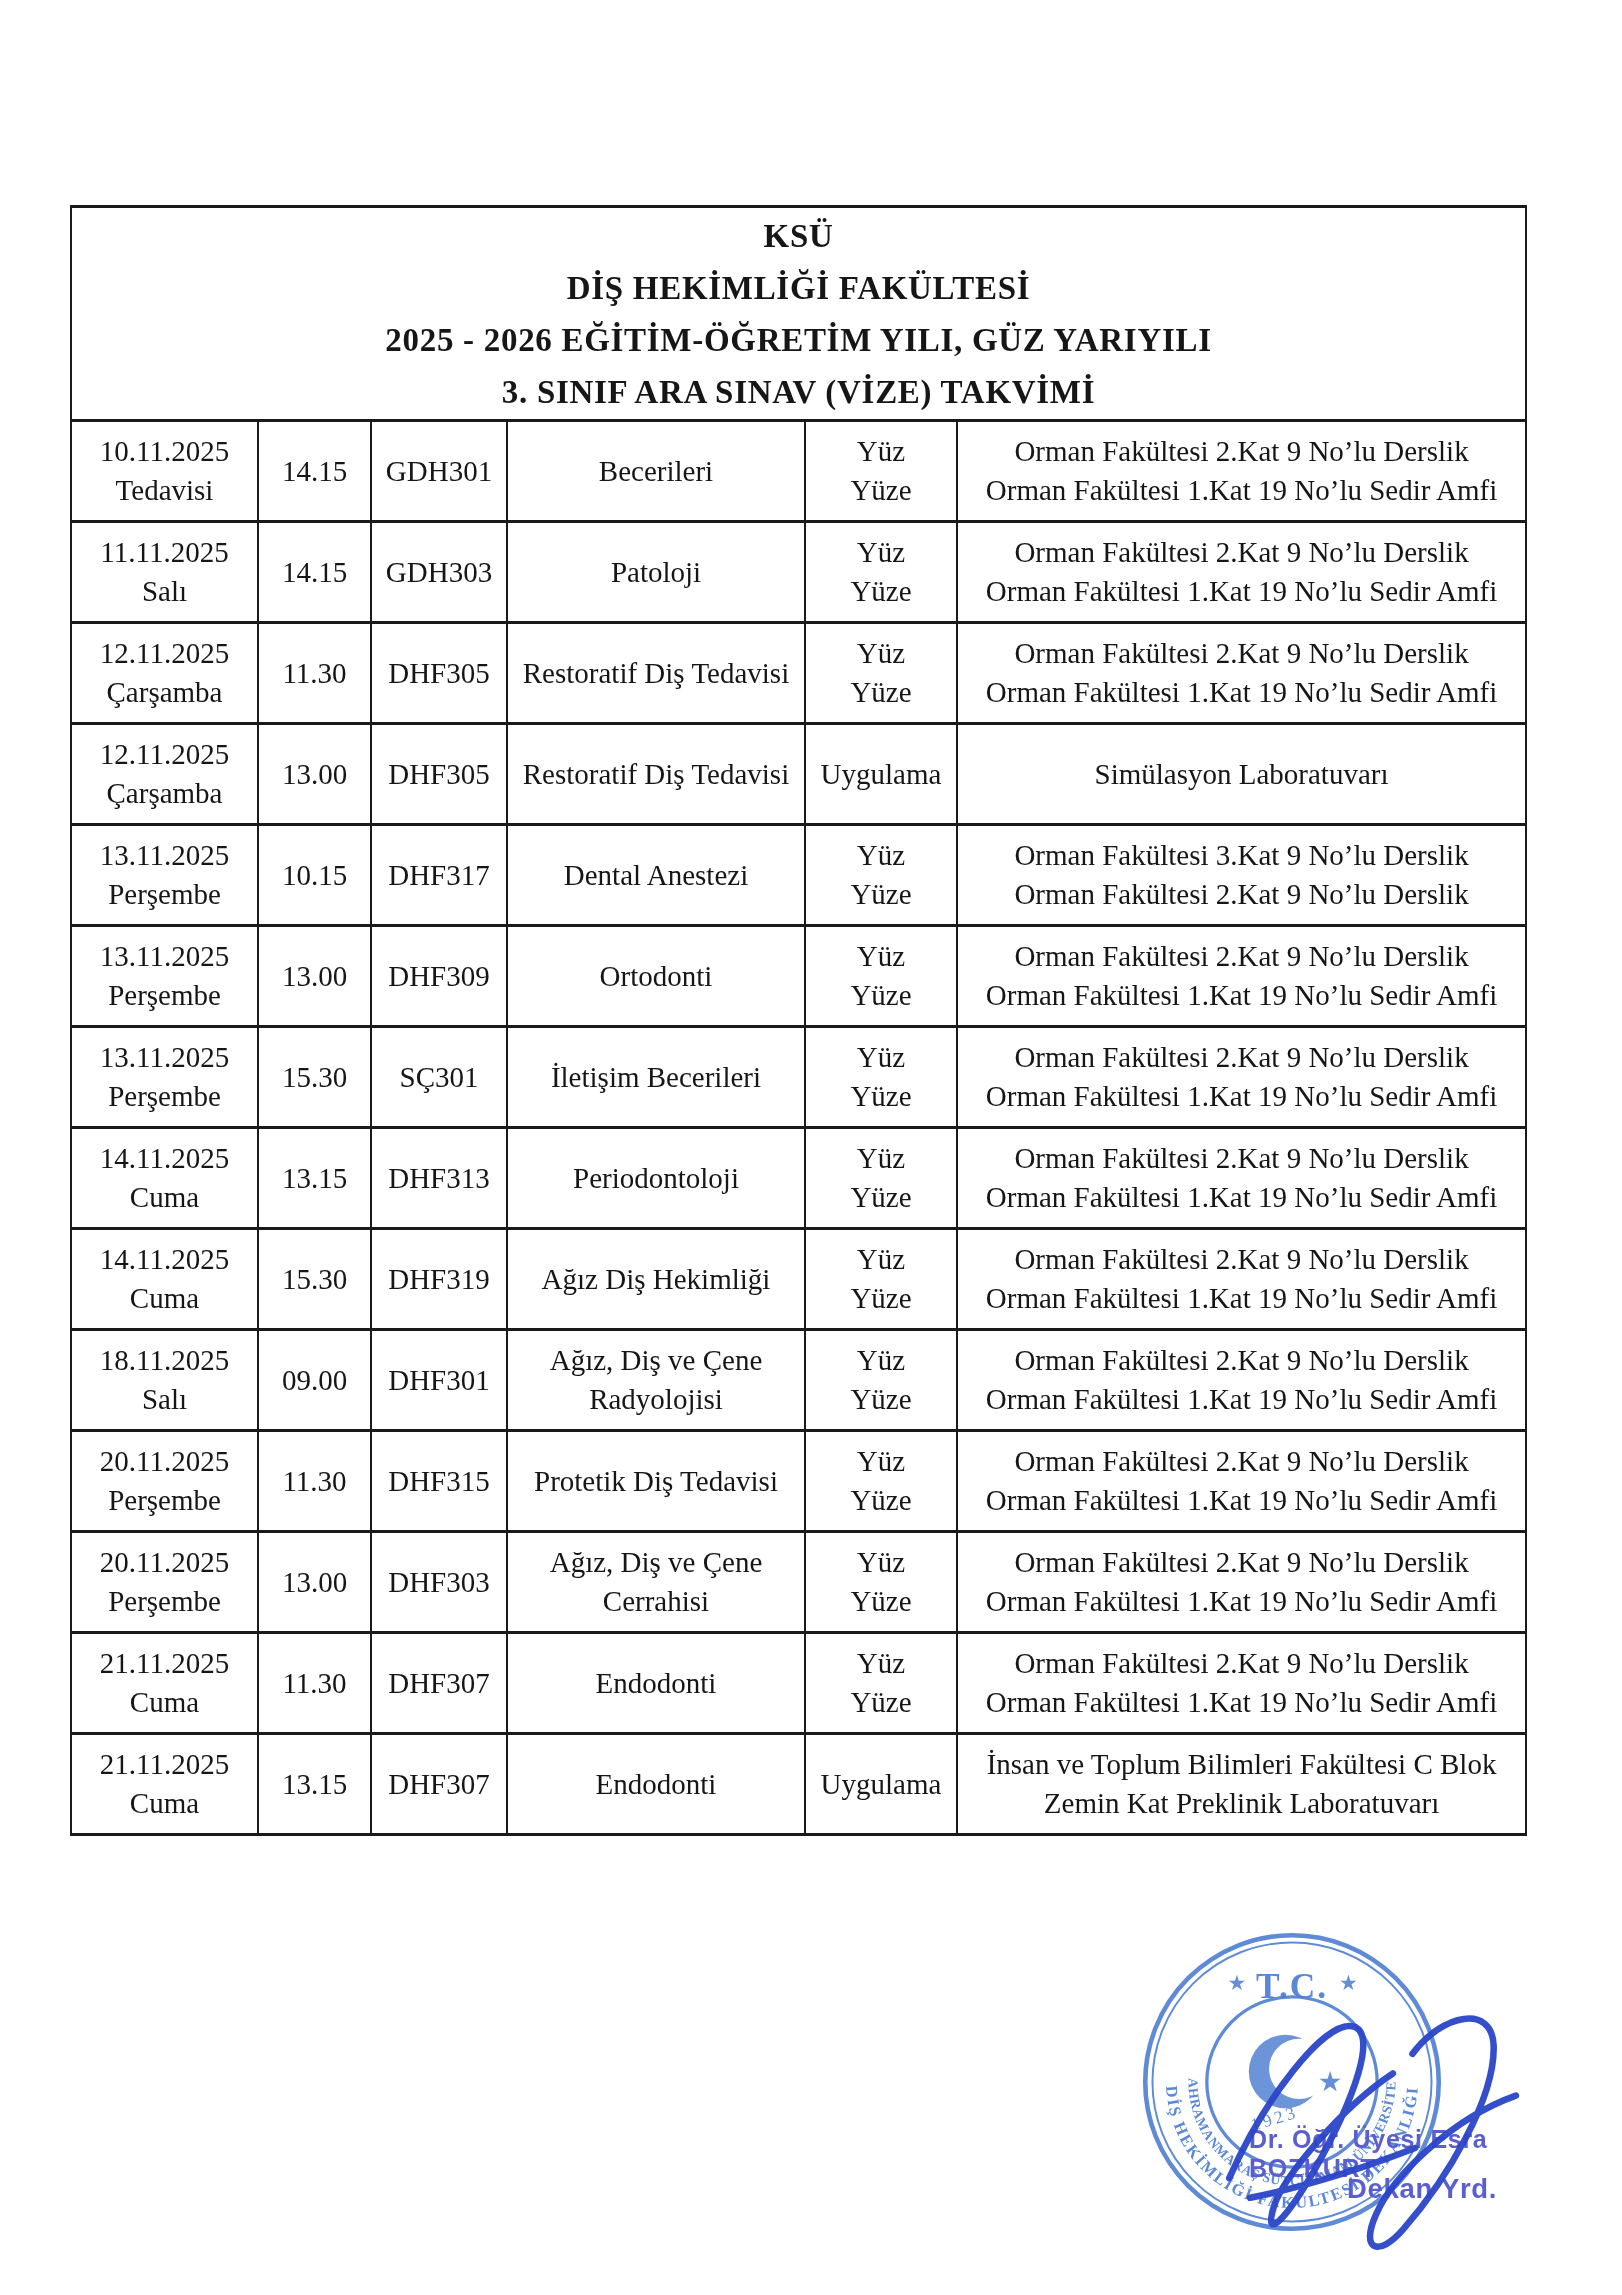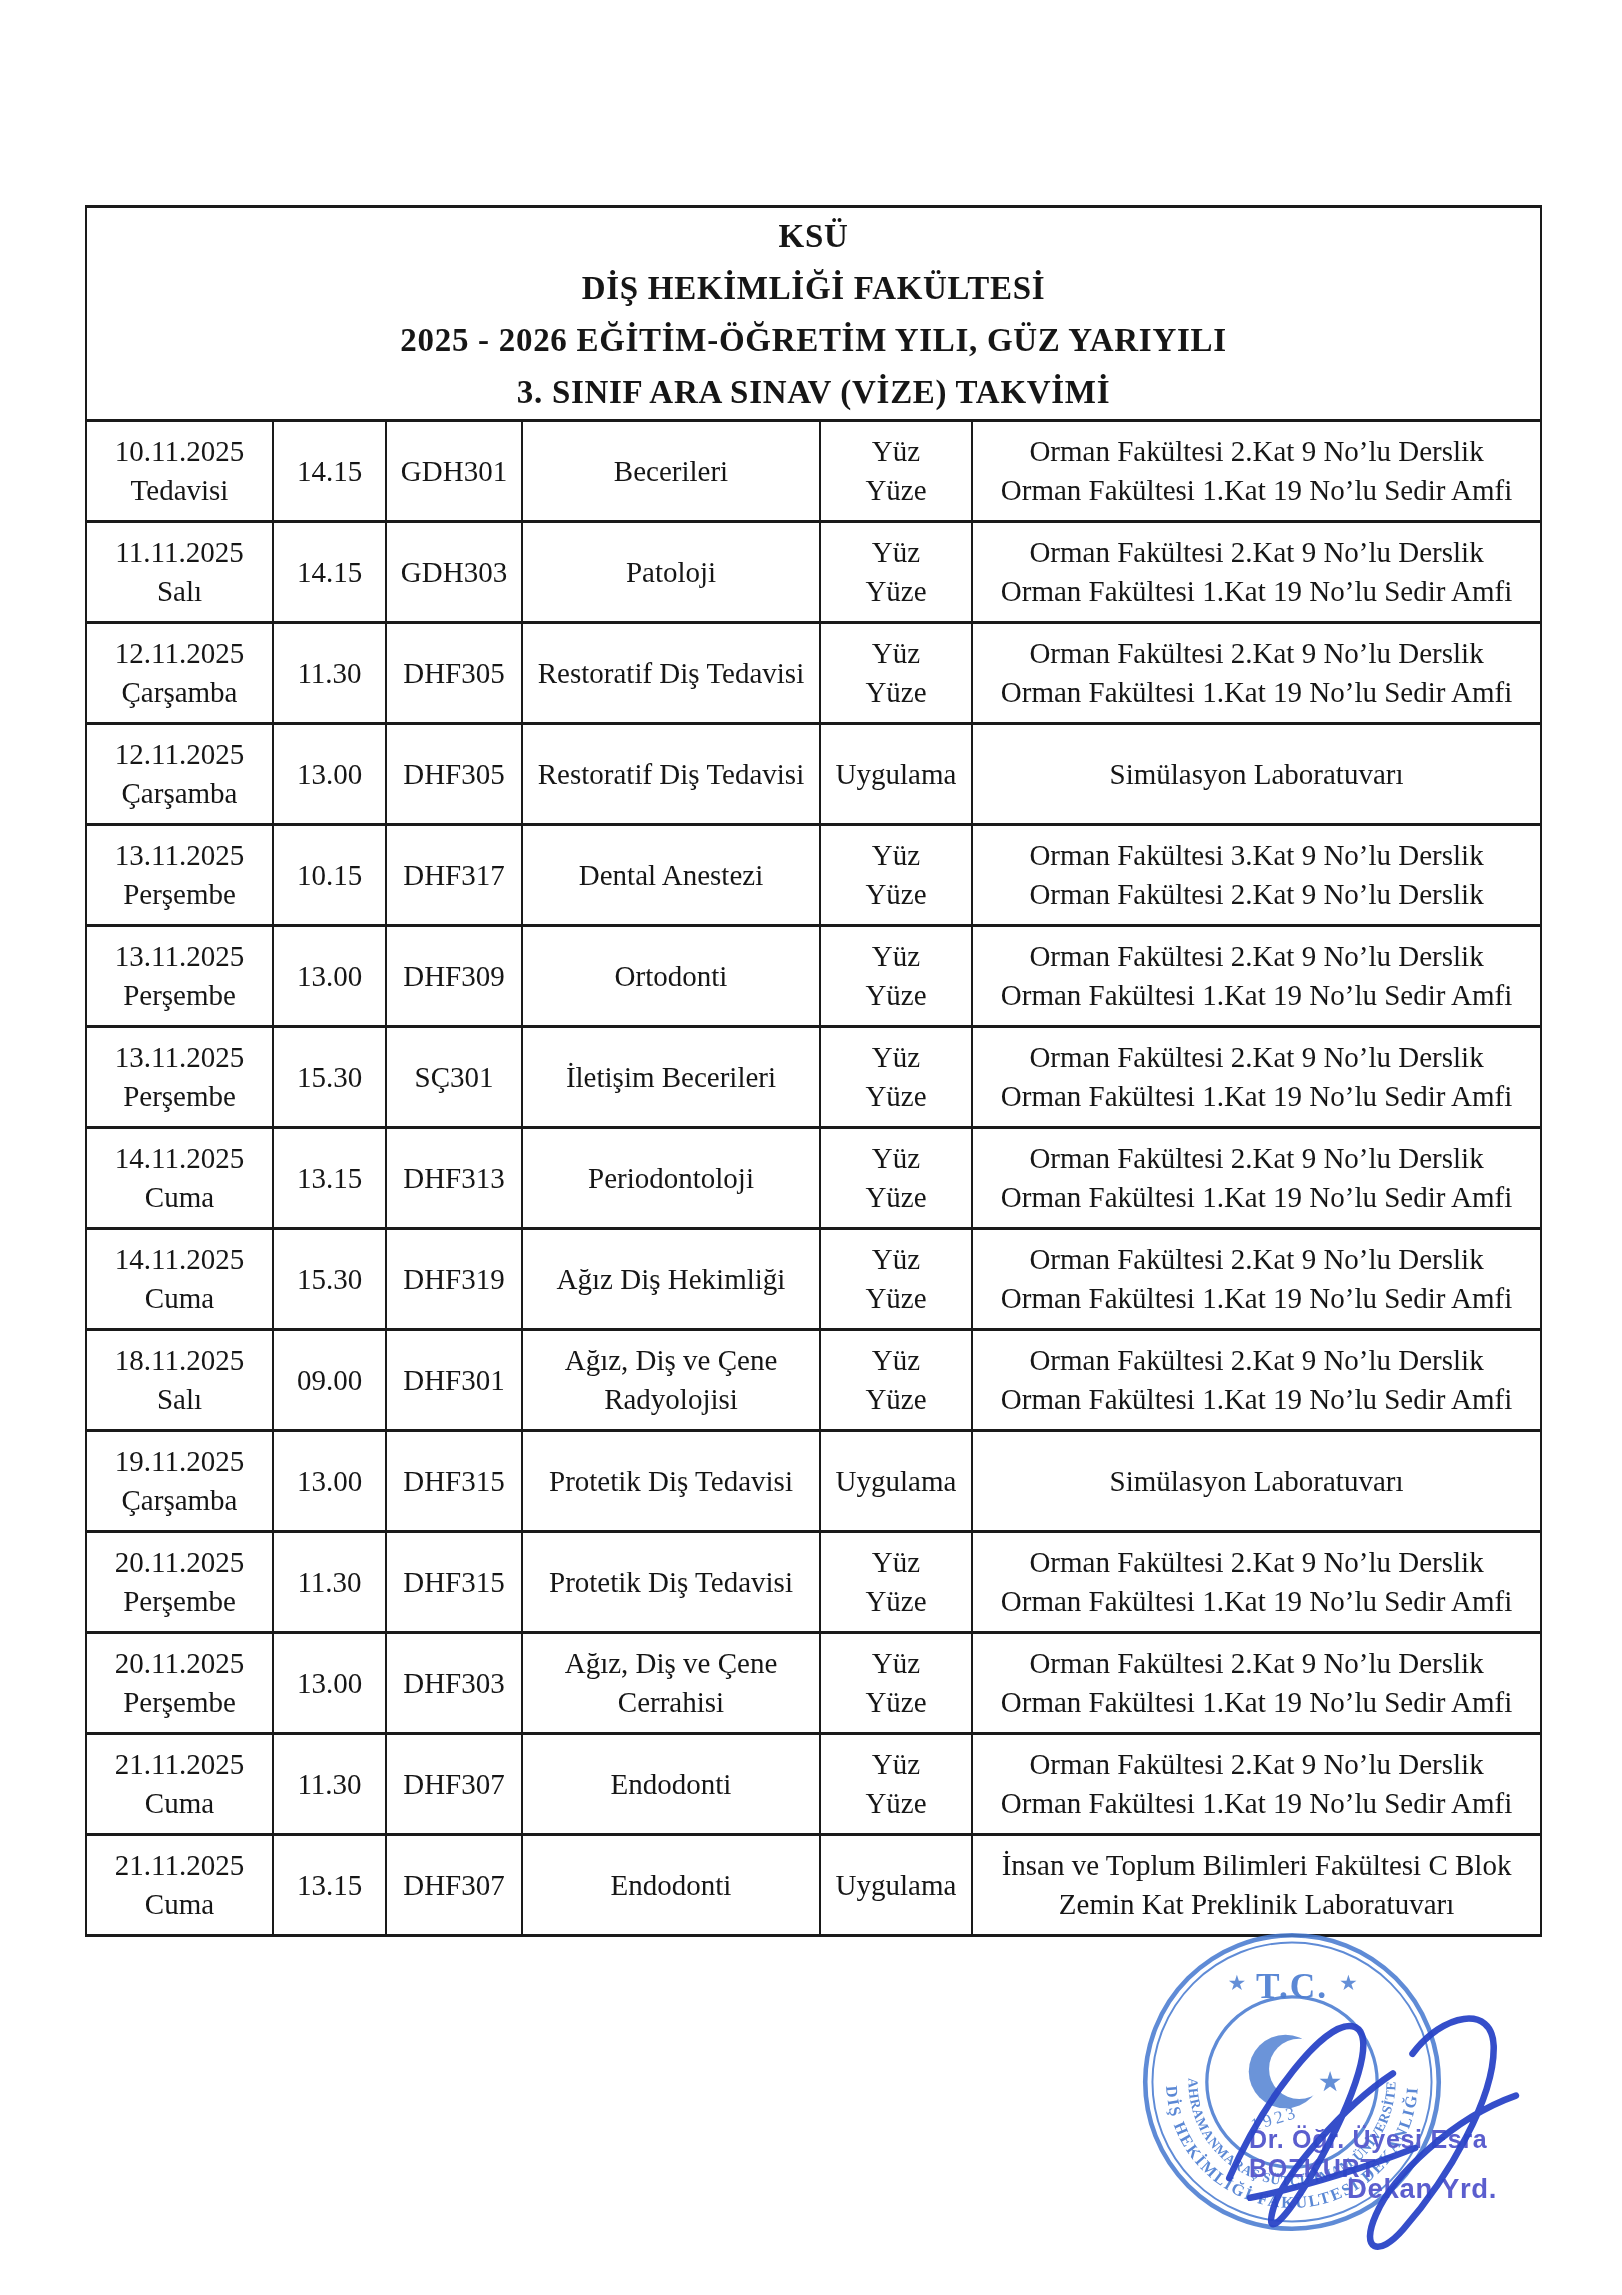--- a/index.html
+++ b/index.html
@@ -5,21 +5,21 @@
   html,body{margin:0;padding:0;background:#e8e8e8;}
   .page{
     position:relative;
     width:1623px;height:2295px;
     background:#ffffff;
     font-family:"Liberation Serif","DejaVu Serif",serif;
     color:#161616;
     overflow:hidden;
   }
   table.sched{
-    position:absolute;left:85px;top:205px;
+    position:absolute;left:70px;top:205px;
     width:1454px;
     border-collapse:collapse;table-layout:fixed;
   }
   table.sched td,table.sched th{
     border-left:2px solid #1a1a1a;
     border-right:2px solid #1a1a1a;
     border-top:3.3px solid #1a1a1a;
     border-bottom:3.3px solid #1a1a1a;
     vertical-align:middle;
     text-align:center;
@@ -243,35 +243,20 @@
       <td>
             <span class="ln">Yüz</span>
             <span class="ln">Yüze</span>
           </td>
       <td class="c-loc">
             <span class="ln">Orman Fakültesi 2.Kat 9 No’lu Derslik</span>
             <span class="ln">Orman Fakültesi 1.Kat 19 No’lu Sedir Amfi</span>
           </td>
     </tr>
 
-    <tr class="data-row">
-      <td>
-            <span class="ln">19.11.2025</span>
-            <span class="ln">Çarşamba</span>
-          </td>
-      <td><span>13.00</span></td>
-      <td><span>DHF315</span></td>
-      <td><span>Protetik Diş Tedavisi</span></td>
-      <td>
-            <span class="ln">Uygulama</span>
-          </td>
-      <td class="c-loc">
-            <span class="ln">Simülasyon Laboratuvarı</span>
-          </td>
-    </tr>
 
     <tr class="data-row">
       <td>
             <span class="ln">20.11.2025</span>
             <span class="ln">Perşembe</span>
           </td>
       <td><span>11.30</span></td>
       <td><span>DHF315</span></td>
       <td><span>Protetik Diş Tedavisi</span></td>
       <td>

